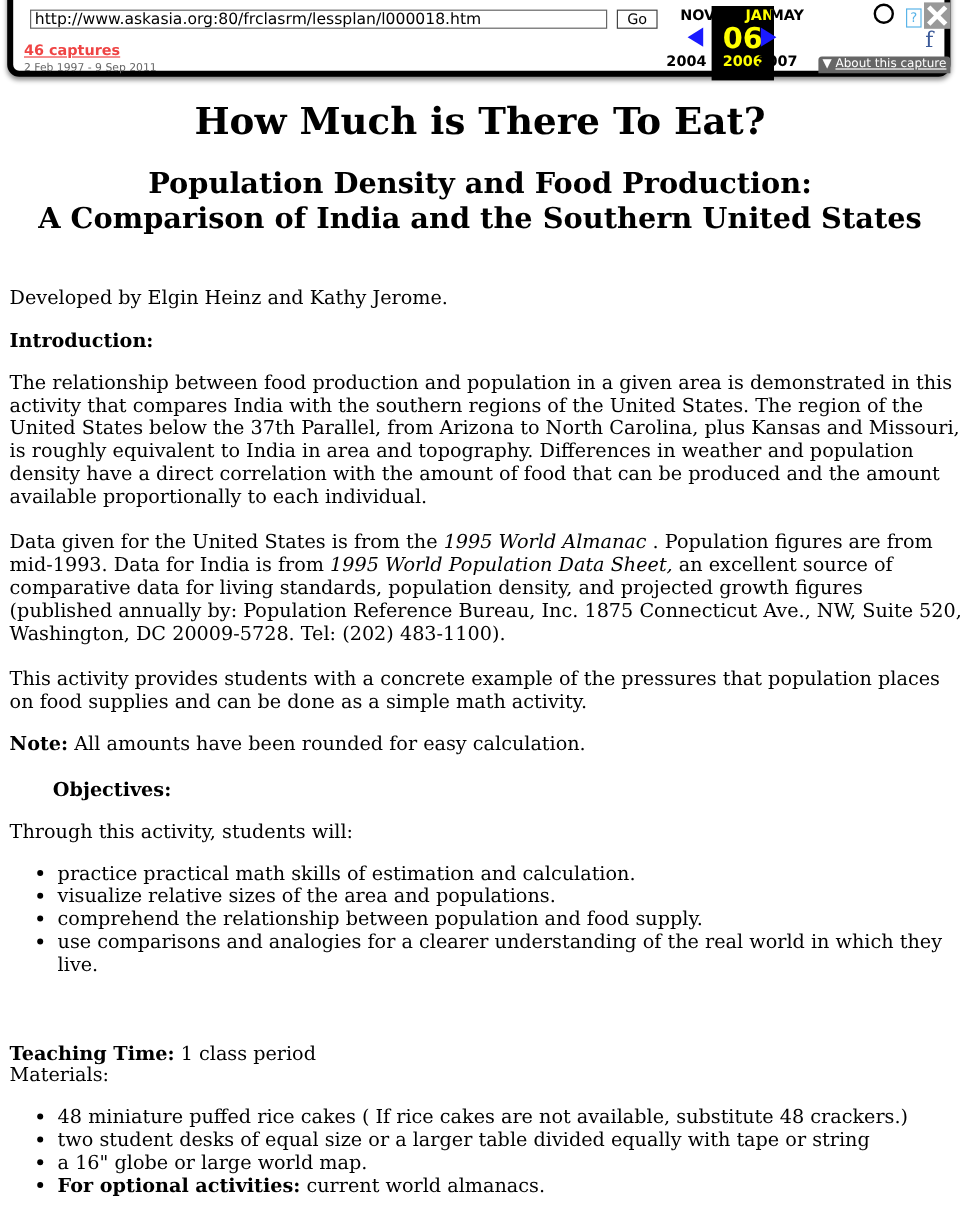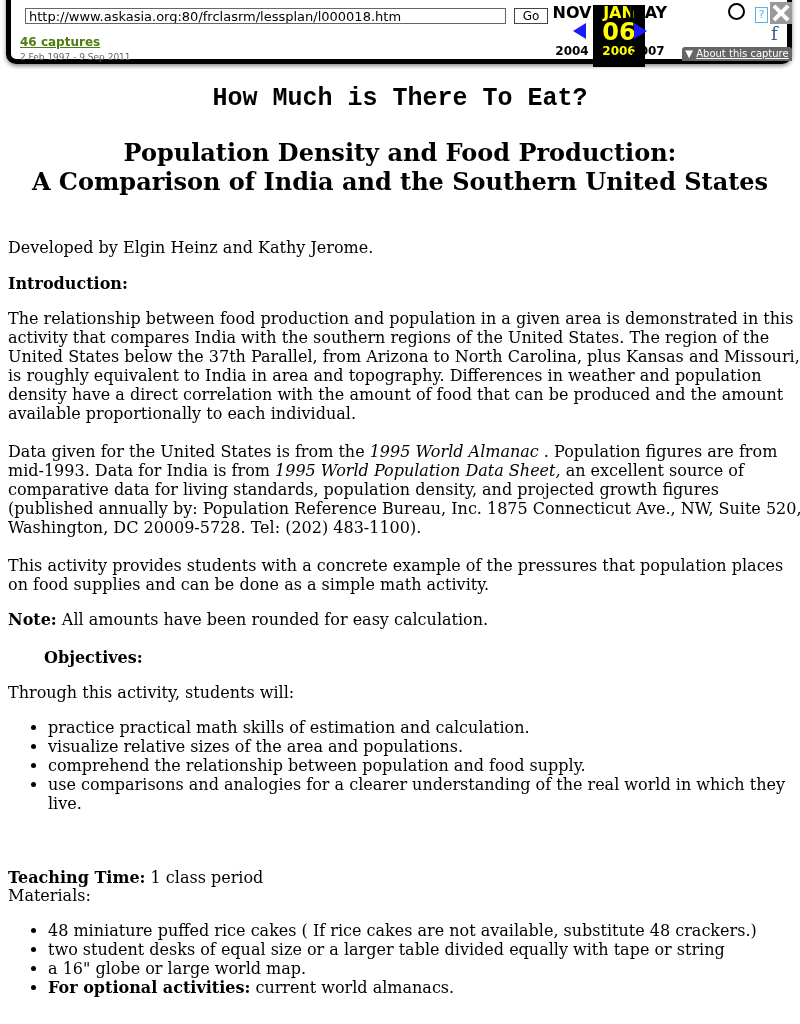--- a/index.html
+++ b/index.html
@@ -10,25 +10,25 @@
   #wm-toolbar { position: absolute; left: 6px; top: -6px; width: 786px; height: 70px;
     background: #fff; border: 5px solid #000; border-radius: 0 0 10px 10px;
     box-shadow: 0 2px 4px #888; box-sizing: border-box; font-family: "DejaVu Sans", sans-serif; }
   .url-input { position: absolute; left: 14px; top: 9px; width: 481px; height: 16px;
     border: 1px solid #666; font-size: 13px; font-family: "DejaVu Sans", sans-serif;
     padding: 0 3px; box-sizing: border-box; line-height: 14px; color:#000; background:#fff; }
   .go-btn { position: absolute; left: 503px; top: 9px; width: 34px; height: 16px;
     border: 1px solid #444; background: #fff; font-size: 12px; font-family: "DejaVu Sans", sans-serif;
     padding: 0; line-height: 14px; text-align: center; box-sizing: border-box; }
   .captures-link { position: absolute; left: 9px; top: 36px; font-size: 12px; font-weight: bold;
-    color: #4d7c0f; text-decoration: underline; }
+    color: #ef4444; text-decoration: underline; }
   .captures-range { position: absolute; left: 9px; top: 53px; font-size: 9px; color: #666; }
 
   .cal-col { position: absolute; top: 6px; width: 34px; text-align: center; font-weight: bold; }
-  .cal-month { font-size: 16px; height: 16px; line-height: 16px; }
+  .cal-month { font-size: 12px; height: 16px; line-height: 16px; text-align: right; }
   .cal-year { font-size: 12px; position: absolute; top: 39px; left: 0; width: 100%; text-align:center; }
   .cal-prev { left: 537px; width: 48px; }
   .cal-cur { left: 582px; width: 52px; background: #000; color: #ffff00; height: 62px; top: 6px; }
   .cal-next { left: 615px; width: 44px; }
   .cal-day { position: absolute; top: 15px; left: 0; width: 100%; font-size: 24px; line-height: 24px; color: #ffff00; text-align:center; }
   .arrow-prev { position: absolute; left: 562px; top: 24px; width: 0; height: 0;
     border-top: 8px solid transparent; border-bottom: 8px solid transparent; border-right: 13px solid #1a1aff; }
   .arrow-next { position: absolute; left: 623px; top: 24px; width: 0; height: 0;
     border-top: 8px solid transparent; border-bottom: 8px solid transparent; border-left: 13px solid #1a1aff; }
 
@@ -43,21 +43,21 @@
   .close-icon:after { transform: rotate(-45deg); }
   .fb-icon { position: absolute; left: 760px; top: 24px; font-family: "DejaVu Serif", serif;
     color: #3b5998; font-size: 18px; }
   .about-btn { position: absolute; left: 671px; top: 48px; width: 110px; height: 14px;
     background: #666; color: #fff; font-size: 10px; line-height: 14px; border-radius: 3px 3px 0 0;
     text-align: center; }
   .about-btn span.lbl { text-decoration: underline; }
 
   
   .content { position: absolute; left: 8px; top: 80px; width: 792px; }
-  h1.t1 { font-size: 25px; font-weight: bold; text-align: center; margin: 0; position:absolute; top: 4px; width:800px; left:-8px;font-family:Liberation Mono, monospace; }
+  h1.t1 { font-size: 31px; font-weight: bold; text-align: center; margin: 0; position:absolute; top: 4px; width:800px; left:-8px; }
   h1.t2 { font-size: 24px; font-weight: bold; text-align: center; margin: 0; position:absolute; top: 58px; width:800px; left:-8px; line-height: 29px; }
   p, li { font-size: 16px; line-height: 19px; margin: 0; }
   .abs { position: absolute; left: 0; }
   ul { margin: 0; padding-left: 40px; }
   .nowrap { white-space: nowrap; }
 </style>
 </head>
 <body>
 
 <div id="wm-toolbar">

